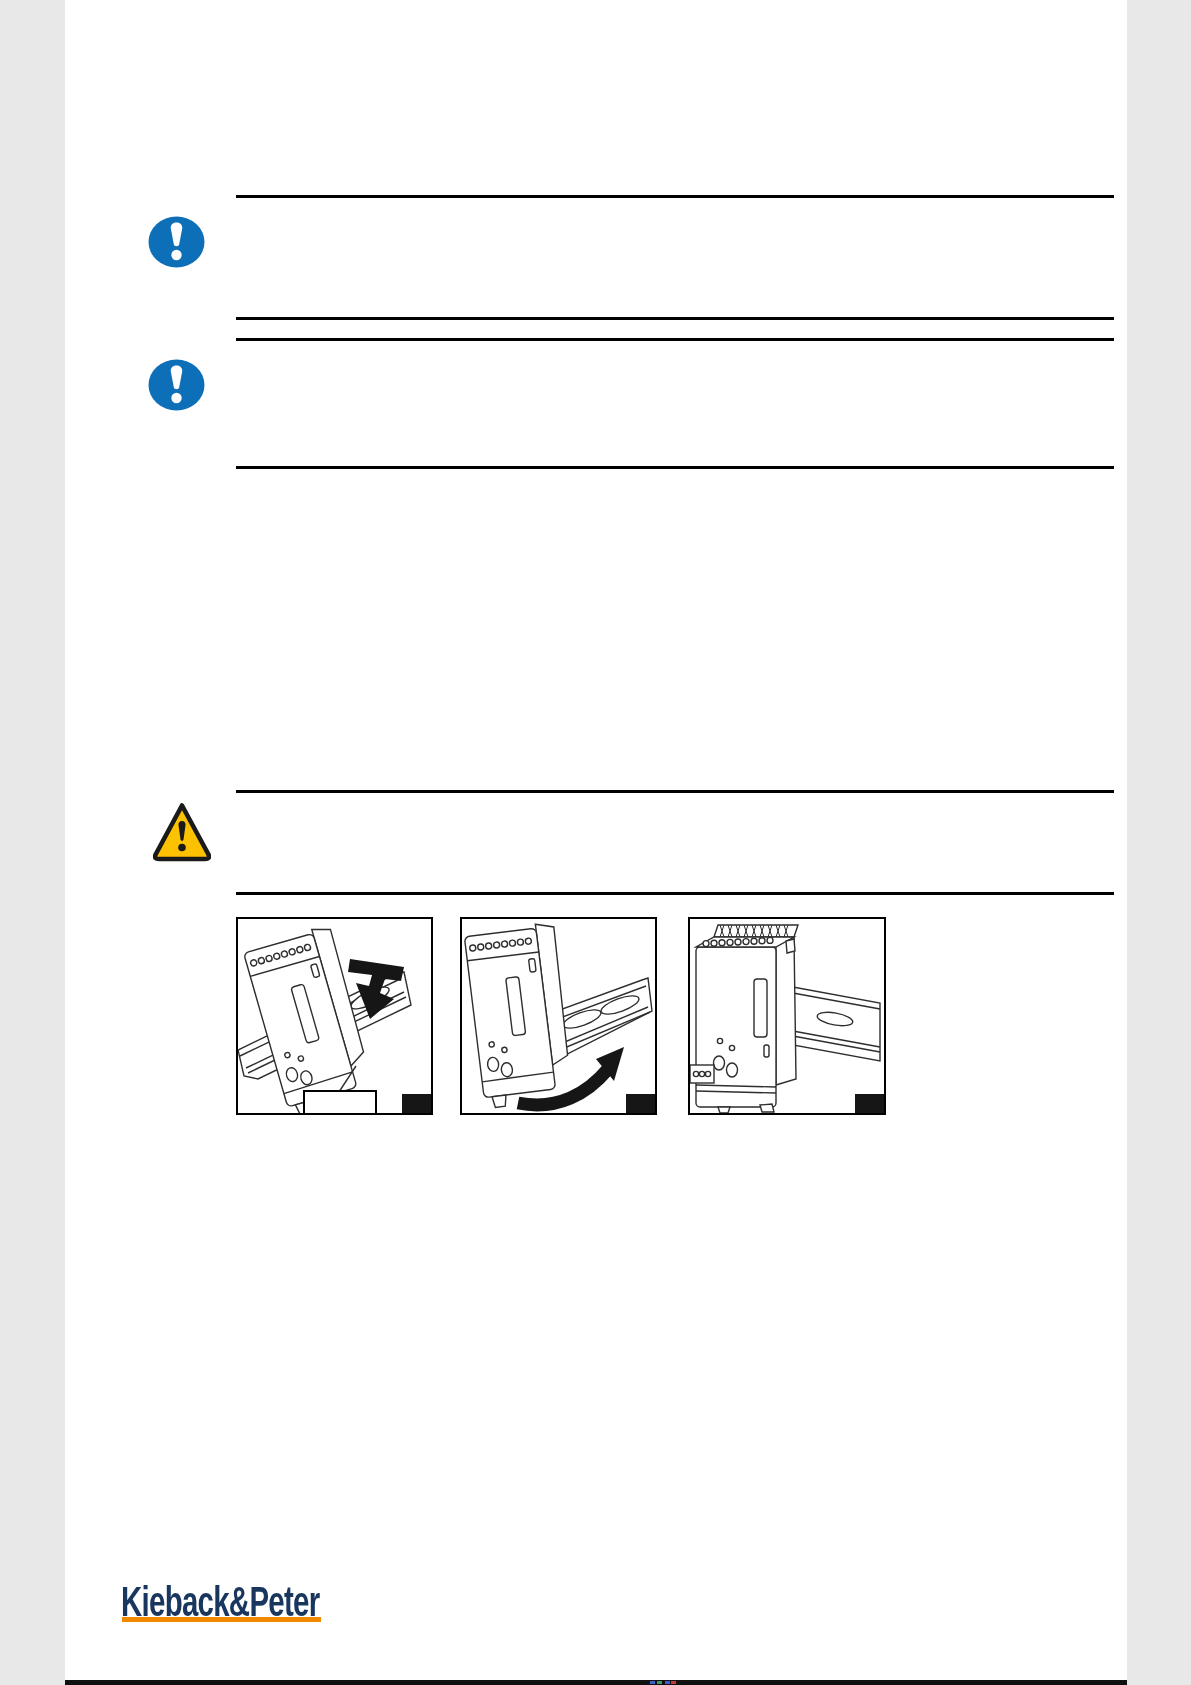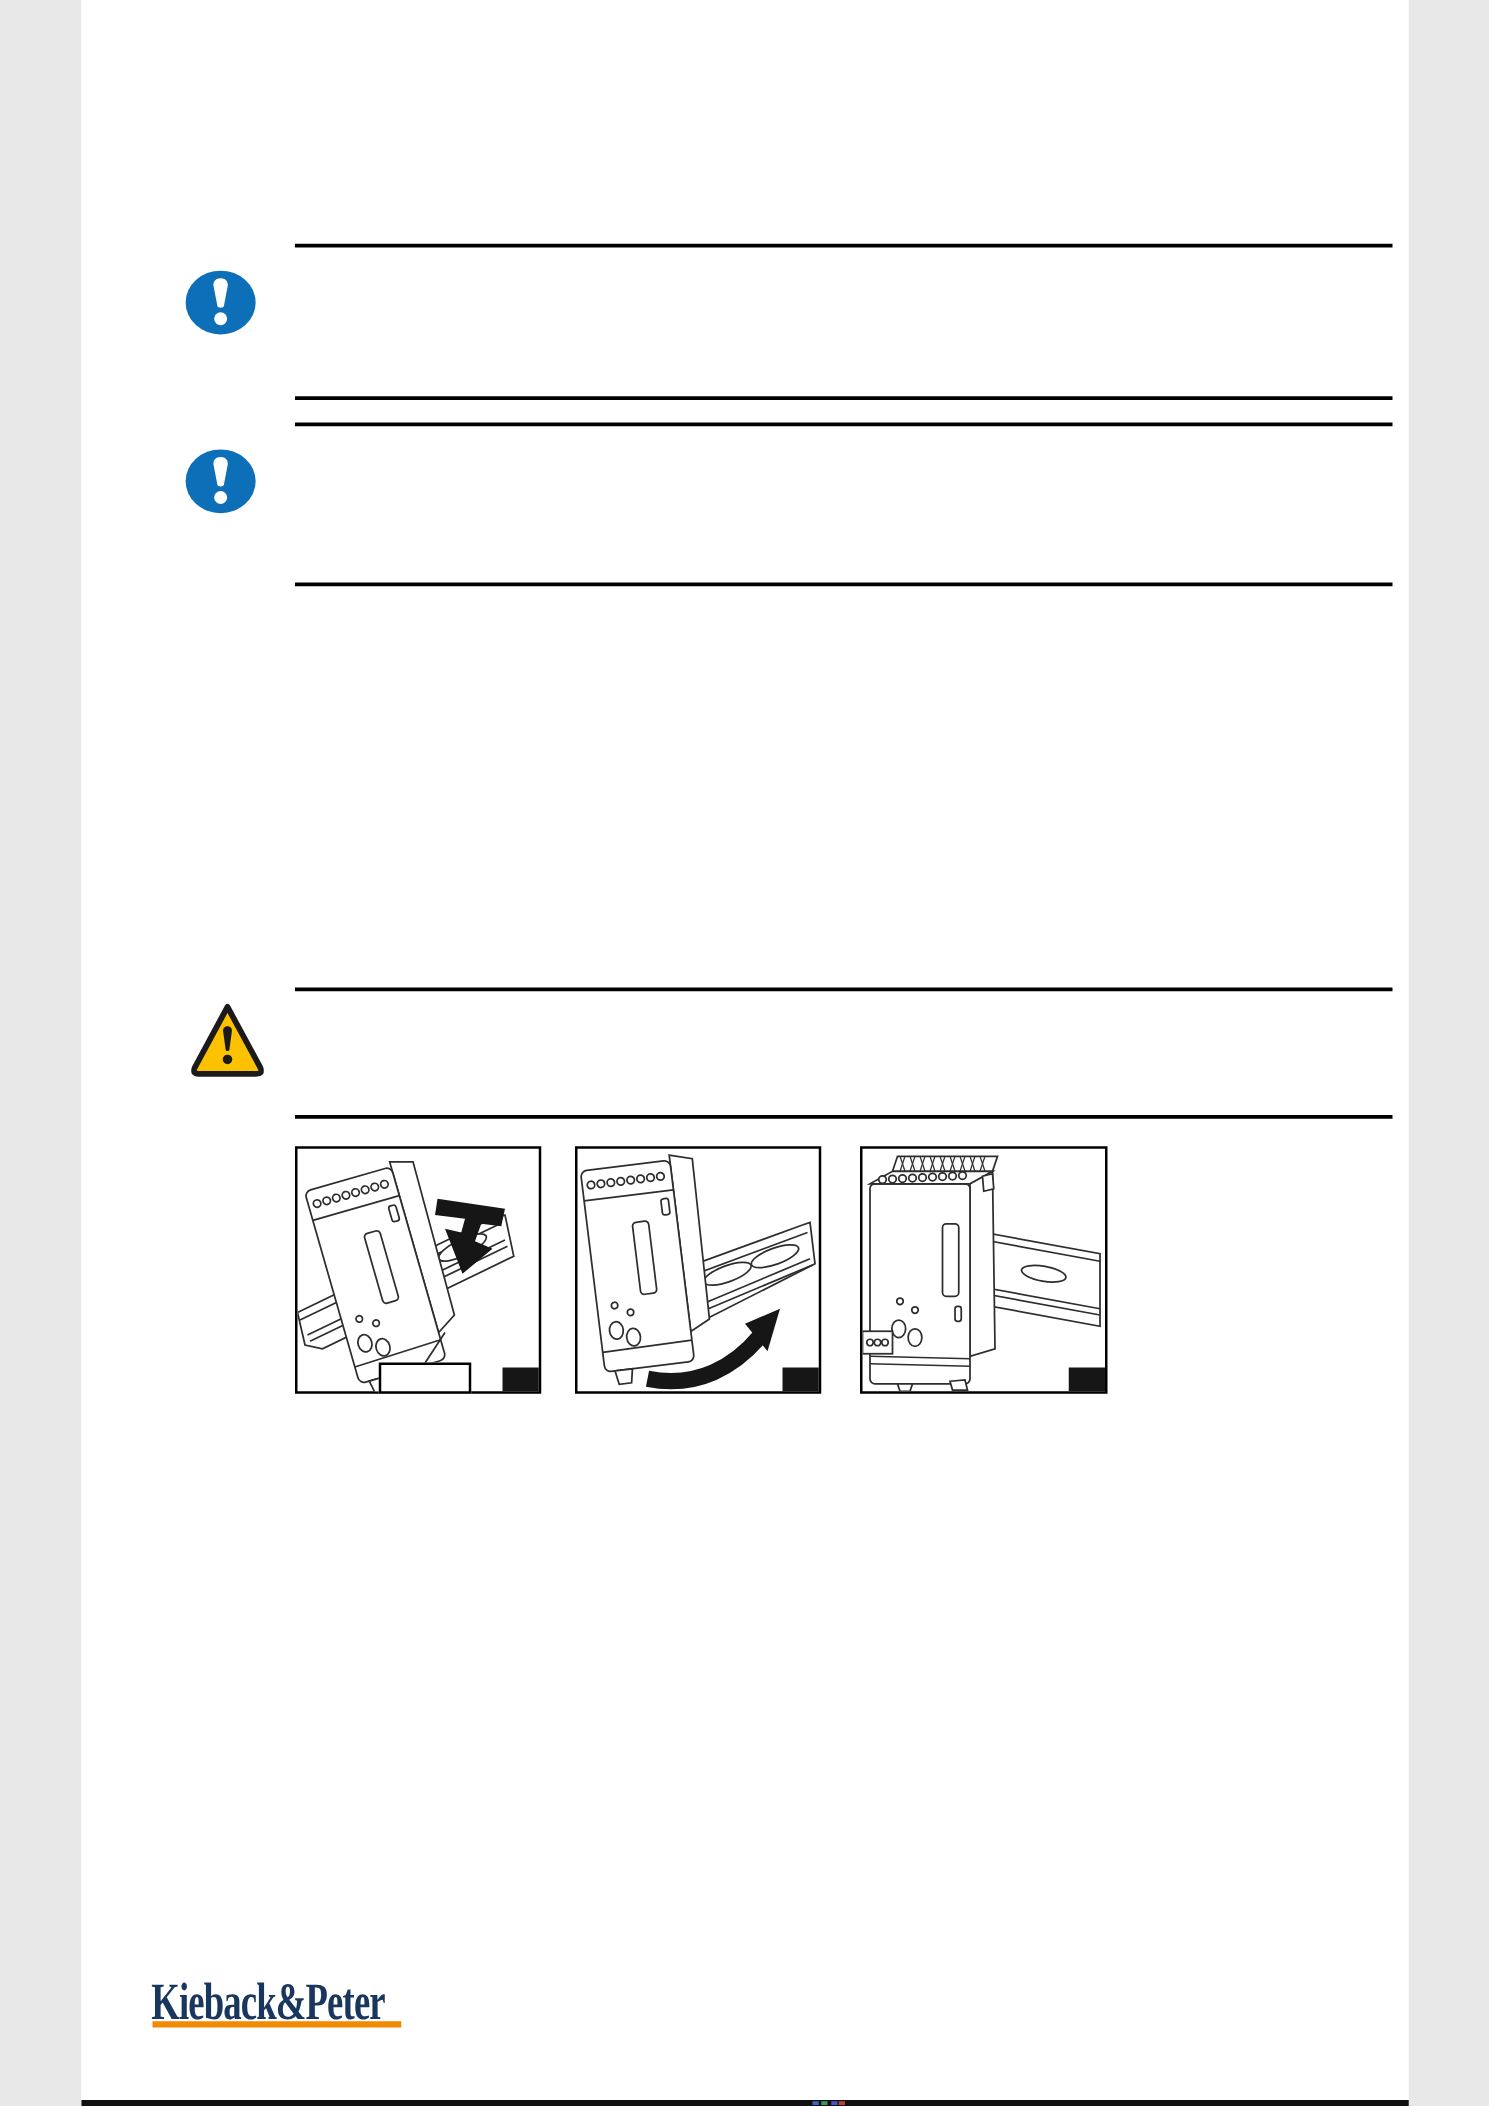--- a/index.html
+++ b/index.html
@@ -1,18 +1,18 @@
 <!DOCTYPE html>
 <html><head>
 <meta charset="utf-8">
 <style>
   html,body{margin:0;padding:0;background:#e8e8e8;}
   .page{
     position:relative;width:1062px;height:1685px;background:#ffffff;
-    font-family:Liberation Serif, serif;overflow:hidden;margin:0 auto;
+    font-family:Liberation Sans, sans-serif;overflow:hidden;margin:0 auto;
   }
   .rule{position:absolute;left:171px;width:878px;height:3px;background:#000;}
   .icon-abs{position:absolute;}
   .fig{
     position:absolute;top:917px;height:194px;border:2px solid #000;background:#fff;
   }
   .fig svg{position:absolute;left:0;top:0;width:100%;height:100%;}
   .step-marker{
     position:absolute;right:0;bottom:0;width:29px;height:19px;background:#161616;
     color:#161616;font-size:11px;line-height:19px;text-align:center;

